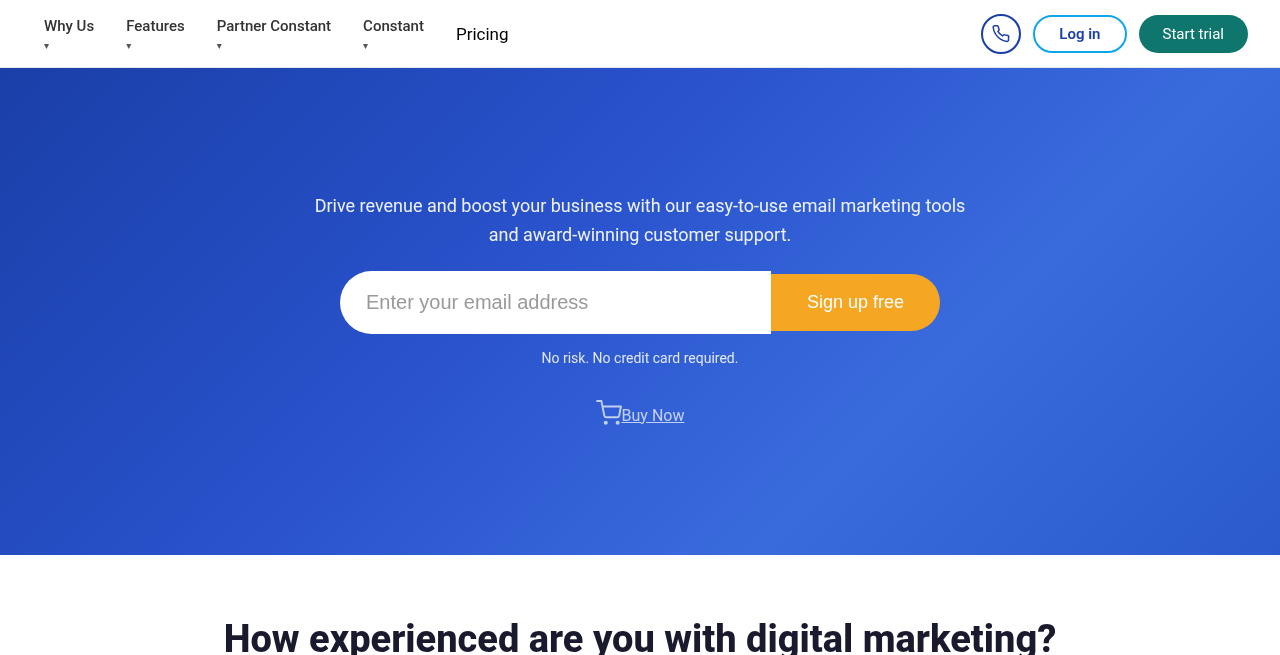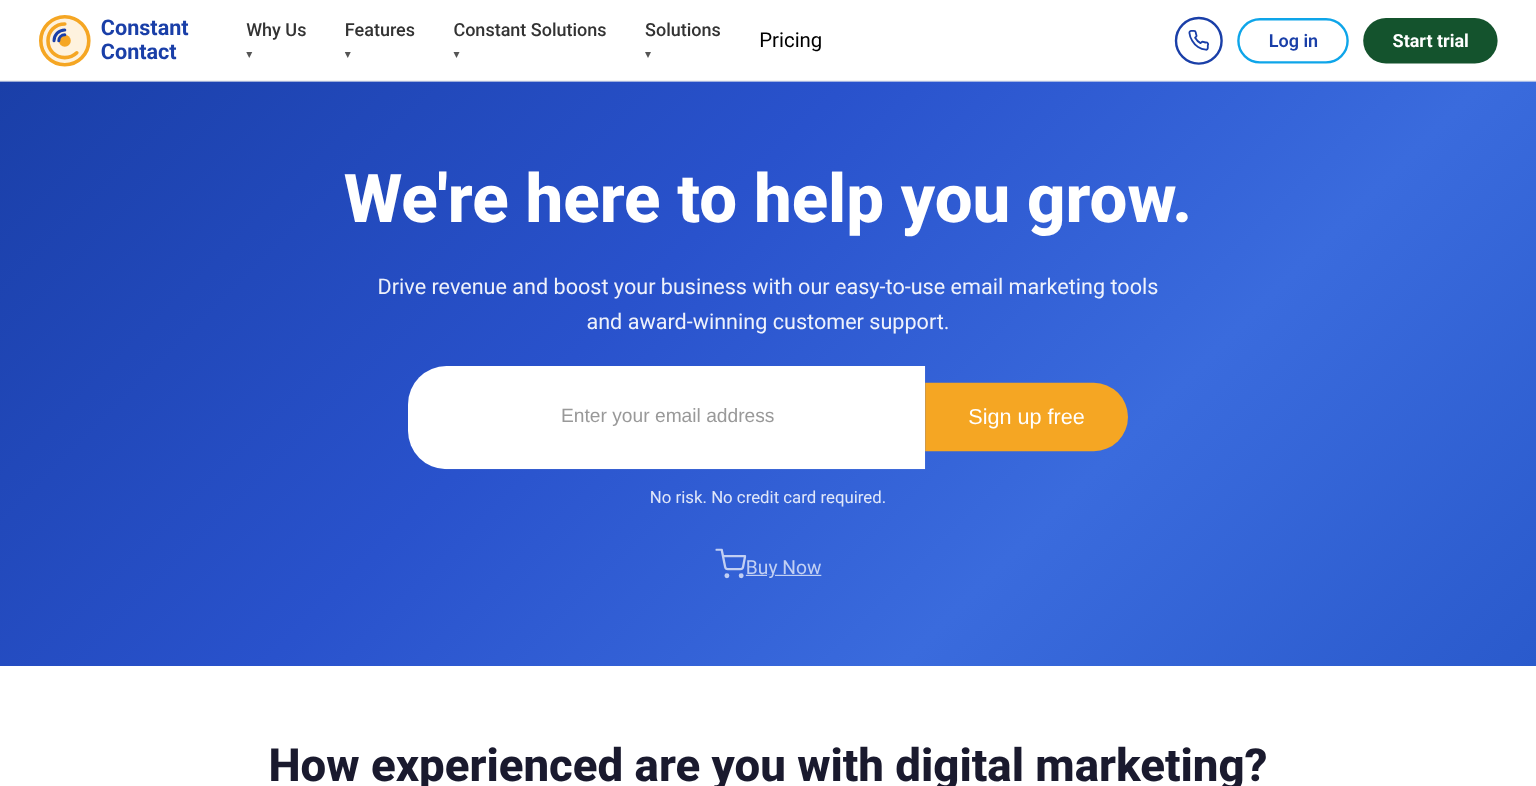--- a/index.html
+++ b/index.html
@@ -129,24 +129,24 @@
       cursor: pointer;
       text-decoration: none;
       display: flex;
       align-items: center;
     }
 
     .start-trial-btn {
       padding: 10px 24px;
       border: none;
       border-radius: 24px;
-      background: #14532d;
+      background: #0f766e;
       color: #ffffff;
       font-size: 15px;
-      font-weight: 700;
+      font-weight: 400;
       cursor: pointer;
       text-decoration: none;
       display: flex;
       align-items: center;
     }
 
     
     .hero {
       background: linear-gradient(135deg, #1a3fa8 0%, #2952cc 40%, #3a6bdd 70%, #2a5acc 100%);
       min-height: 487px;
@@ -178,30 +178,29 @@
     .hero-form {
       display: flex;
       align-items: center;
       gap: 0;
       margin-bottom: 16px;
       width: 600px;
     }
 
     .email-input {
       flex: 1;
-      padding: 32px 24px;
+      padding: 18px 24px;
       border: none;
       border-radius: 32px 0 0 32px;
-      font-size: 16px;
+      font-size: 20px;
       color: #555;
       outline: none;
       background: #ffffff;
       border: 2px solid transparent;
       border-right: none;
-      text-align: center;
     }
 
     .email-input::placeholder {
       color: #999;
     }
 
     .signup-btn {
       padding: 18px 36px;
       border: none;
       border-radius: 0 32px 32px 0;
@@ -251,51 +250,36 @@
       font-weight: 800;
       color: #1a1a2e;
       text-align: center;
     }
   </style>
 </head>
 <body>
 
 <nav class="navbar">
   <div class="navbar-left">
-    <a class="logo-container" href="#">
-
-      <svg class="logo-icon" viewBox="0 0 44 44" xmlns="http://www.w3.org/2000/svg">
-        <circle cx="22" cy="22" r="20" fill="#f5a623" opacity="0.15"></circle>
-        <circle cx="22" cy="22" r="20" fill="none" stroke="#f5a623" stroke-width="3"></circle>
-        <path d="M22 8 C14 8 8 14 8 22 C8 30 14 36 22 36 C26 36 29.5 34.5 32 32" stroke="#f5a623" stroke-width="3" fill="none" stroke-linecap="round"></path>
-        <circle cx="22" cy="22" r="5" fill="#f5a623"></circle>
-        <path d="M17 22 C17 19.2 19.2 17 22 17" stroke="#1a3fa8" stroke-width="2.5" fill="none" stroke-linecap="round"></path>
-        <path d="M13 22 C13 17 17 13 22 13" stroke="#1a3fa8" stroke-width="2.5" fill="none" stroke-linecap="round"></path>
-      </svg>
-      <div class="logo-text">
-        <span>Constant</span>
-        <span>Contact</span>
-      </div>
-    </a>
 
     <div class="nav-links">
       <a class="nav-item" href="#">
         <span>Why Us</span>
         <span class="chevron">▾</span>
       </a>
       <a class="nav-item" href="#">
         <span>Features</span>
         <span class="chevron">▾</span>
       </a>
       <a class="nav-item" href="#">
-        <span>Constant Solutions</span>
+        <span>Partner Constant</span>
         <span class="chevron">▾</span>
       </a>
       <a class="nav-item" href="#">
-        <span>Solutions</span>
+        <span>Constant</span>
         <span class="chevron">▾</span>
       </a>
       <a class="nav-item-pricing" href="#">
         <span>Pricing</span>
       </a>
     </div>
   </div>
 
   <div class="navbar-right">
     <button class="phone-btn">
@@ -306,21 +290,20 @@
     <a class="login-btn" href="#">
       <span>Log in</span>
     </a>
     <a class="start-trial-btn" href="#">
       <span>Start trial</span>
     </a>
   </div>
 </nav>
 
 <section class="hero">
-  <h1 class="hero-title">We're here to help you grow.</h1>
   <p class="hero-subtitle">Drive revenue and boost your business with our easy-to-use email marketing tools and award-winning customer support.</p>
 
   <div class="hero-form">
     <input class="email-input" type="email" placeholder="Enter your email address" style="">
     <button class="signup-btn">
       <span>Sign up free</span>
     </button>
   </div>
 
   <p class="no-risk-text">No risk. No credit card required.</p>

